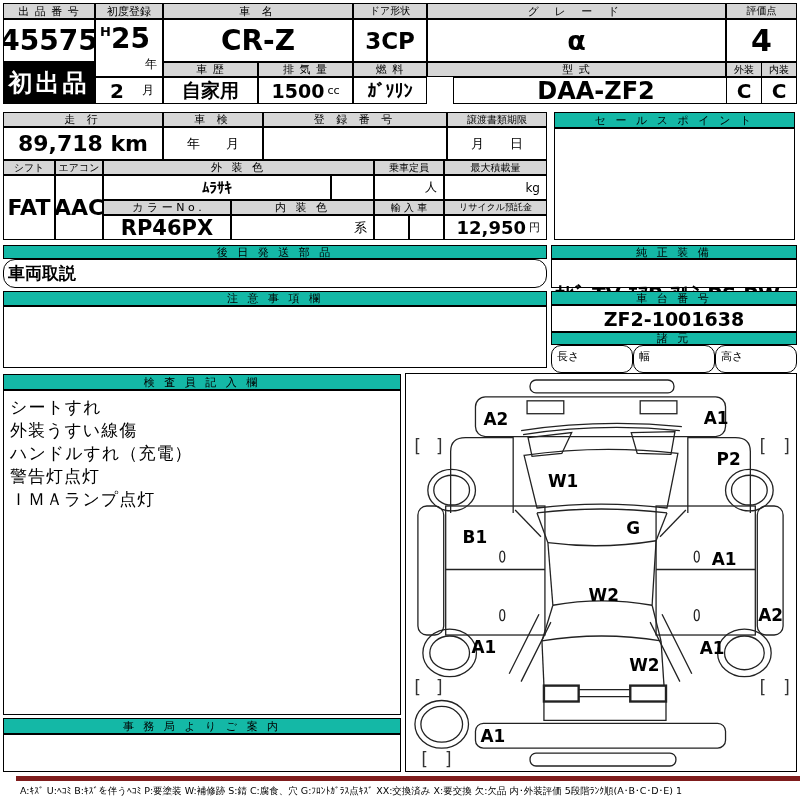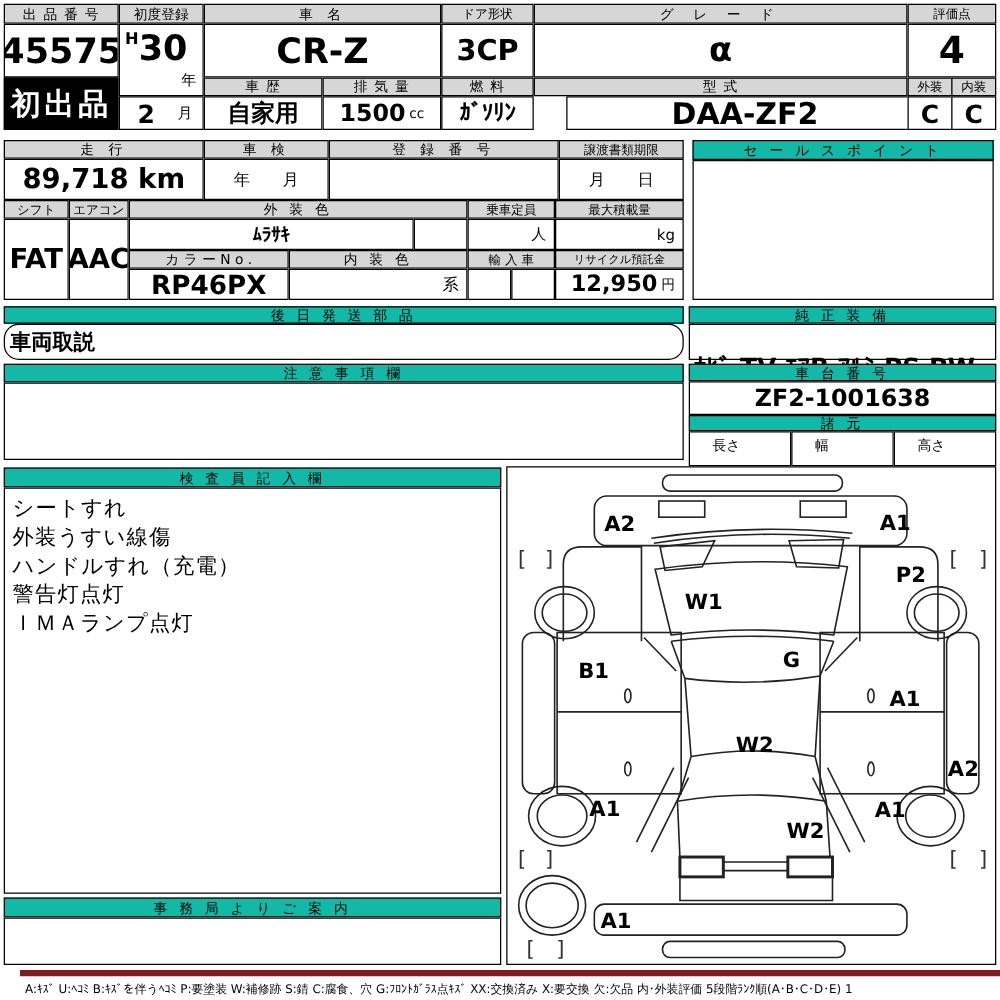--- a/index.html
+++ b/index.html
@@ -3,21 +3,21 @@
 <meta charset="utf-8">
 <style>
   html,body{margin:0;padding:0;background:#fff;}
   body{font-family:"DejaVu Sans","Liberation Sans",sans-serif;color:#000;}
   #sheet{position:relative;width:800px;height:800px;background:#fff;overflow:hidden;}
   .abs{position:absolute;box-sizing:border-box;}
   .cell{position:absolute;box-sizing:border-box;border:1px solid #000;background:#fff;
         display:flex;align-items:center;justify-content:center;overflow:hidden;white-space:nowrap;}
   .hdr{background:#d6d6d6;font-size:11px;letter-spacing:1px;font-weight:500;}
   .hdr-sm{background:#d6d6d6;font-size:10px;letter-spacing:0;font-weight:500;}
-  .left{justify-content:flex-start;padding-left:18px;}
+  .left{justify-content:flex-start;padding-left:5px;border-radius:10px;}
   .right{justify-content:flex-end;padding-right:6px;}
   .big{font-size:28px;font-weight:600;}
   .badge{background:#000;color:#fff;font-size:24px;font-weight:700;letter-spacing:3px;}
   .unit{font-size:11px;margin-left:3px;font-weight:400;}
   .panel-hdr{background:#14b8a6;border:1px solid #000;font-size:11px;letter-spacing:3px;
         display:flex;align-items:center;justify-content:center;position:absolute;box-sizing:border-box;}
   .panel-box{border:1px solid #000;background:#fff;position:absolute;box-sizing:border-box;}
   .insp-line{font-size:17px;font-weight:500;line-height:23px;letter-spacing:1px;}
   #car-svg{display:block;}
   #car-svg path,#car-svg rect,#car-svg ellipse,#car-svg line{fill:none;stroke:#222;stroke-width:1.3;}
@@ -32,21 +32,21 @@
 <div id="sheet">
 
   <div class="abs" style="left:3px;top:3px;width:794px;height:101px;">
     <div class="cell hdr" style="left:0;top:0;width:92px;height:16px;">出 品 番 号</div>
     <div class="cell big" style="left:0;top:16px;width:92px;height:43px;">45575</div>
     <div class="cell badge" style="left:0;top:59px;width:92px;height:42px;">初出品</div>
 
     <div class="cell hdr" style="left:92px;top:0;width:68px;height:16px;letter-spacing:0;">初度登録</div>
     <div class="cell" style="left:92px;top:16px;width:68px;height:58px;display:block;">
       <span style="position:absolute;left:4px;top:4px;font-size:13px;font-weight:600;">H</span>
-      <span style="position:absolute;left:15px;top:2px;font-size:28px;font-weight:600;">30</span>
+      <span style="position:absolute;left:15px;top:2px;font-size:28px;font-weight:600;">25</span>
       <span style="position:absolute;right:5px;bottom:3px;font-size:12px;">年</span>
     </div>
     <div class="cell" style="left:92px;top:74px;width:68px;height:27px;display:block;">
       <span style="position:absolute;left:14px;top:1px;font-size:20px;font-weight:600;">2</span>
       <span style="position:absolute;right:8px;bottom:4px;font-size:12px;">月</span>
     </div>
 
     <div class="cell hdr" style="left:160px;top:0;width:190px;height:16px;letter-spacing:4px;">車 名</div>
     <div class="cell big" style="left:160px;top:16px;width:190px;height:43px;">CR-Z</div>
     <div class="cell hdr" style="left:160px;top:59px;width:95px;height:15px;">車 歴</div>

